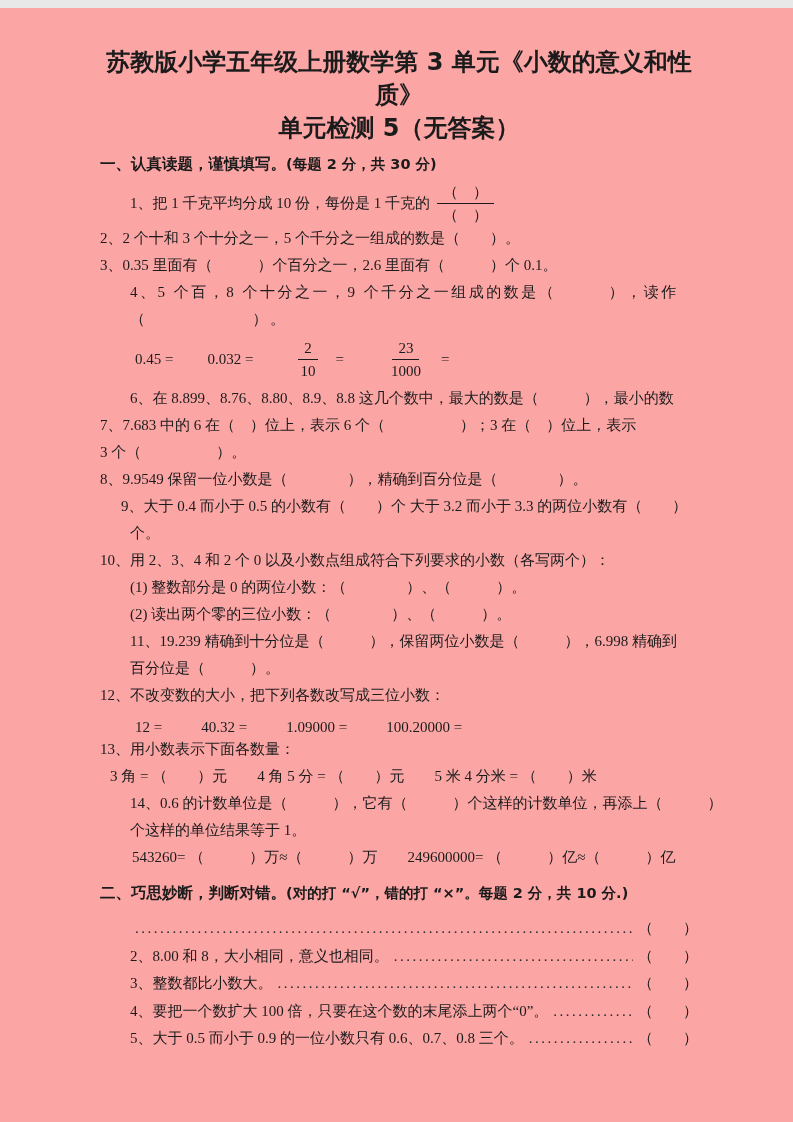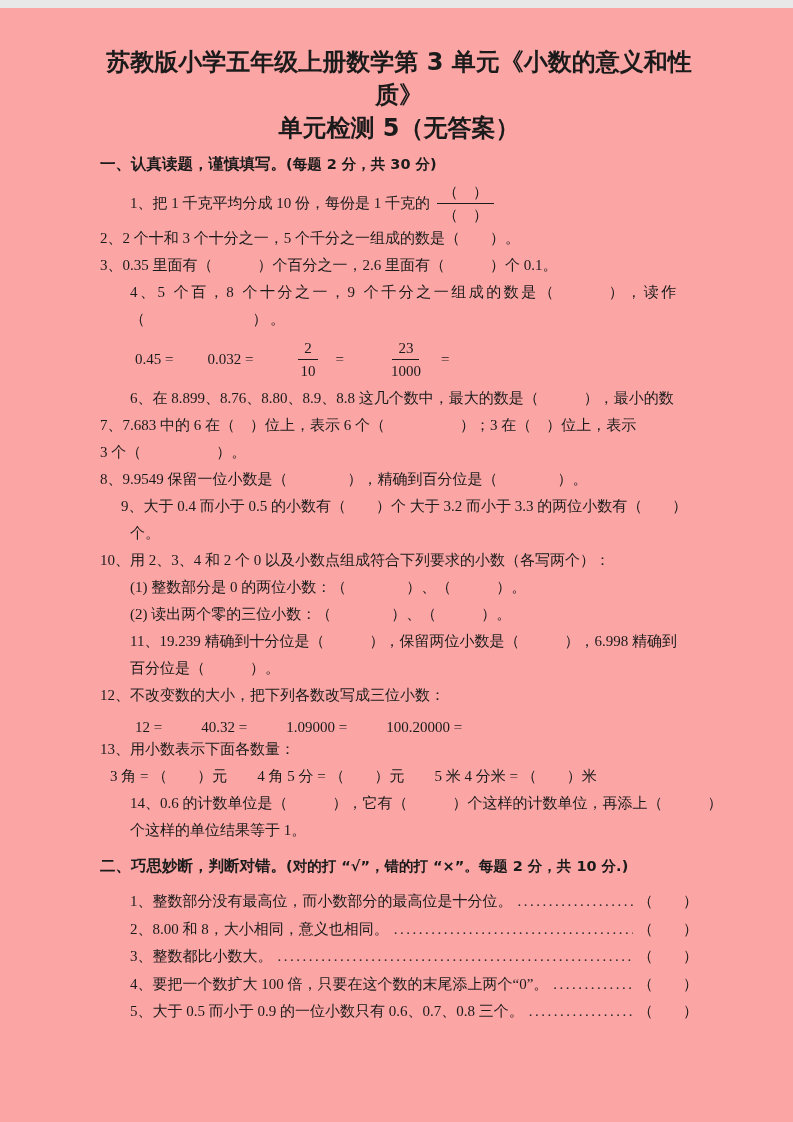--- a/index.html
+++ b/index.html
@@ -159,29 +159,29 @@
     <span>12 =</span>
     <span>40.32 =</span>
     <span>1.09000 =</span>
     <span>100.20000 =</span>
   </div>
 
   <p class="line">13、用小数表示下面各数量：</p>
   <p class="line ind-s">3 角 = （　　）元　　4 角 5 分 = （　　）元　　5 米 4 分米 = （　　）米</p>
   <p class="line ind1">14、0.6 的计数单位是（　　　），它有（　　　）个这样的计数单位，再添上（　　　）</p>
   <p class="line ind1">个这样的单位结果等于 1。</p>
+  <p class="line ind-15">543260= （　　　）万≈（　　　）万　　249600000= （　　　）亿≈（　　　）亿</p>
 
   <div class="gap-b"></div>
 
   <div class="sec-head"><span>二、巧思妙断，判断对错。</span><span class="note">(对的打 “√”，错的打 “×”。每题 2 分，共 10 分.)</span></div>
 
   <div class="gap-a"></div>
 
   <div class="judge">
-    <span class="jtext">1、整数部分没有最高位，而小数部分的最高位是十分位。</span>
     <span class="jdots">..........................................................................................................</span>
     <span class="jans">（　　）</span>
   </div>
   <div class="judge">
     <span class="jtext">2、8.00 和 8，大小相同，意义也相同。</span>
     <span class="jdots">..........................................................................................................</span>
     <span class="jans">（　　）</span>
   </div>
   <div class="judge">
     <span class="jtext">3、整数都比小数大。</span>

